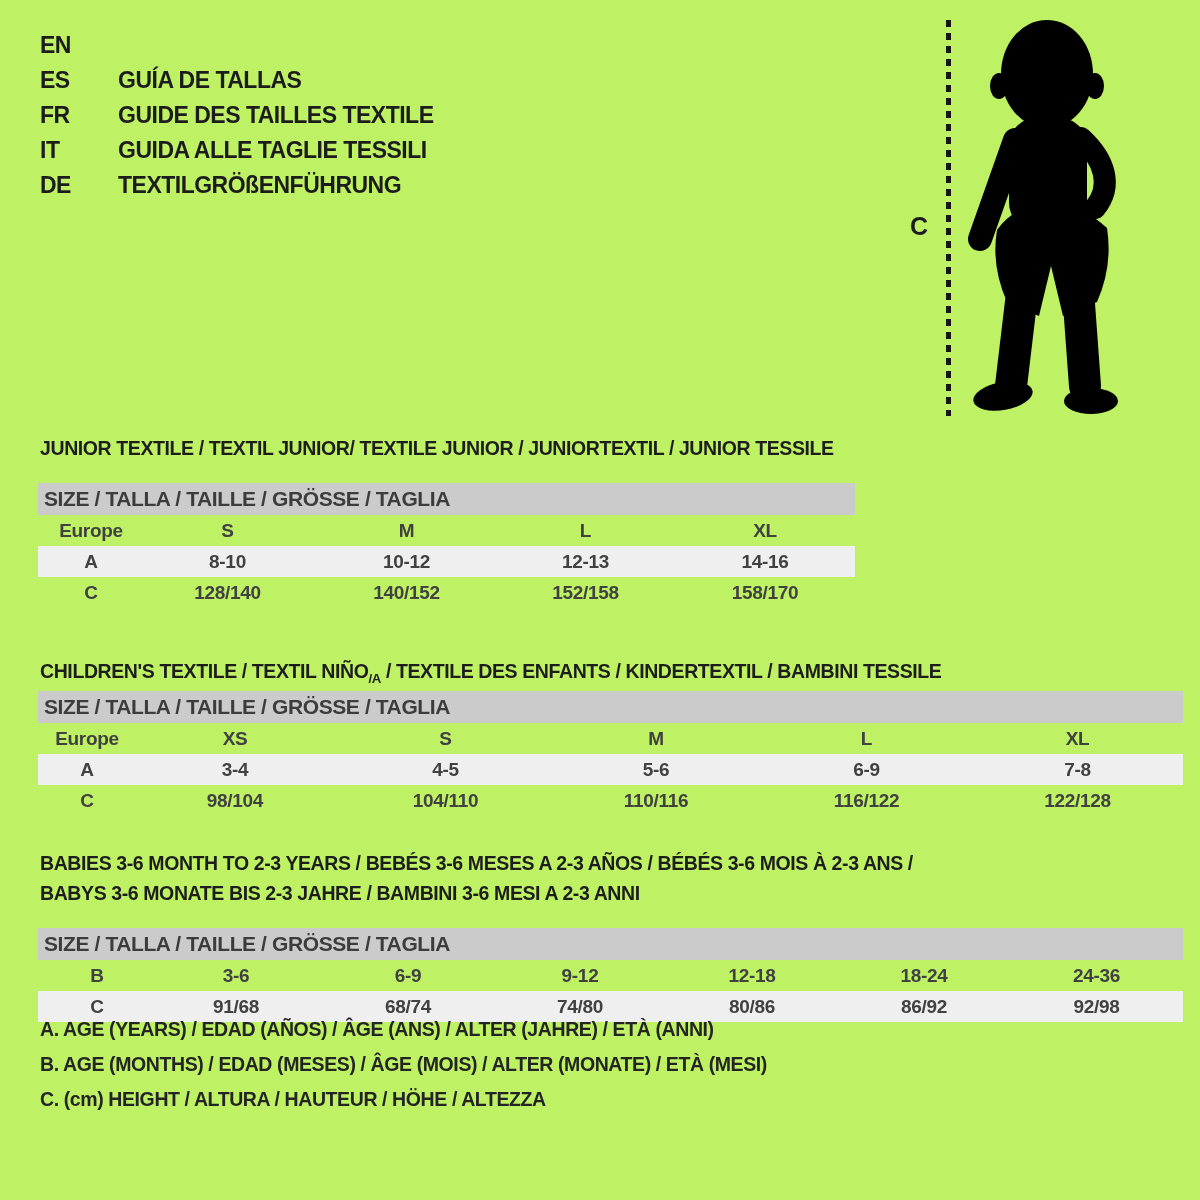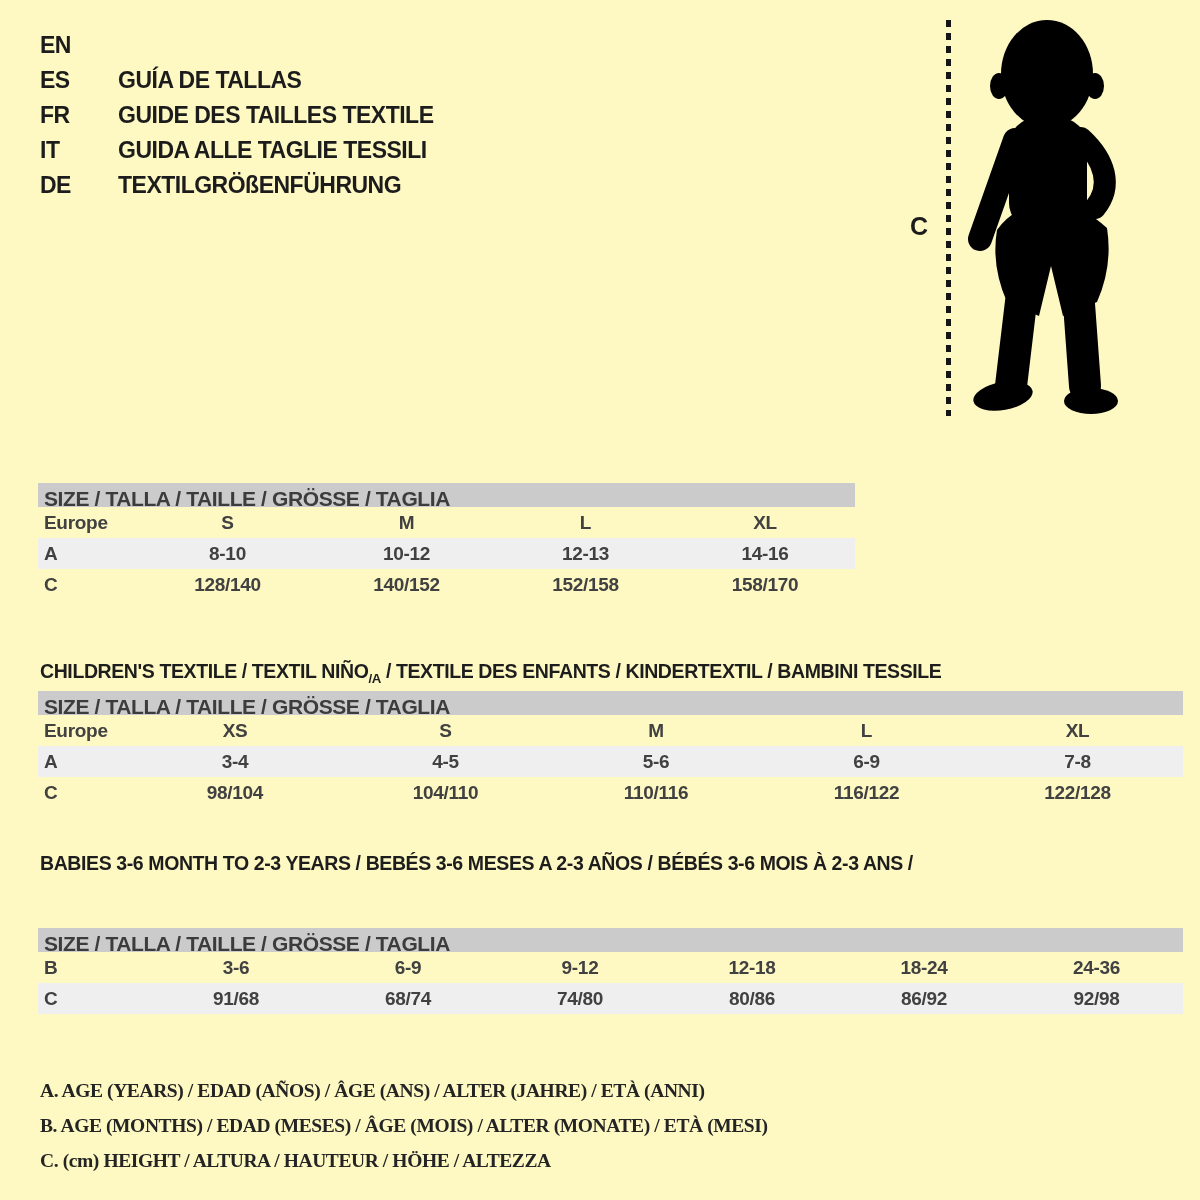--- a/index.html
+++ b/index.html
@@ -2,21 +2,21 @@
 <html><head>
 <meta charset="utf-8">
 <style>
   * { margin: 0; padding: 0; box-sizing: border-box; }
   html, body { background: #ffffff; }
   body { font-family: "Liberation Sans", sans-serif; }
   .page {
     position: relative;
     width: 1200px;
     height: 1200px;
-    background: #fef9c3;
+    background: #bef264;
     color: #222;
     overflow: hidden;
   }
 
   
   .lang-block { position: absolute; left: 40px; top: 28px; }
   .lang-row { display: flex; height: 35px; align-items: center; }
   .lang-code, .lang-title {
     font-weight: bold; font-size: 23px; letter-spacing: -0.5px;
     color: #1c1c1c; white-space: nowrap;
@@ -39,36 +39,36 @@
     position: absolute; left: 40px;
     font-weight: bold; font-size: 19.5px; letter-spacing: -0.4px;
     color: #1d1d1d; white-space: nowrap;
   }
   .title-sub { font-size: 0.68em; vertical-align: sub; }
   .two-line { line-height: 30px; }
 
   
   .tbl { position: absolute; left: 38px; }
   .size-bar {
-    height: 24px; line-height: 32px; background: #cbcbcb;
+    height: 32px; line-height: 32px; background: #cbcbcb;
     font-weight: bold; font-size: 21px; letter-spacing: -0.4px;
     color: #3c3c3c; padding-left: 6px; white-space: nowrap;
   }
   table { border-collapse: collapse; table-layout: fixed; width: 100%; }
   tr { height: 31px; }
   tr:nth-child(even) { background: #efefef; }
   th, td {
     font-weight: bold; font-size: 19px; letter-spacing: -0.3px;
     color: #414141; vertical-align: middle; padding: 0;
   }
-  th { text-align: left; padding-left: 6px; font-weight: bold; }
+  th { text-align: center; padding-left: 6px; font-weight: bold; }
   td { text-align: center; }
 
   
-  .legend { position: absolute; left: 40px; top: 1073px; font-family: Liberation Serif, serif; }
+  .legend { position: absolute; left: 40px; top: 1012px; }
   .legend-line {
     height: 35px; line-height: 35px;
     font-weight: bold; font-size: 19.5px; letter-spacing: -0.4px;
     color: #242424; white-space: nowrap;
   }
 </style>
 </head>
 <body>
 
 <div class="page">
@@ -108,20 +108,21 @@
       <ellipse cx="128" cy="387" rx="27" ry="13"></ellipse>
     </g>
     <g fill="none" stroke="#000" stroke-linecap="round">
       <path d="M52,126 L17,225" stroke-width="24"></path>
       <path d="M118,124 C142,146 150,172 132,194" stroke-width="22"></path>
       <path d="M58,288 L48,372" stroke-width="32"></path>
       <path d="M116,290 L122,372" stroke-width="32"></path>
     </g>
   </svg>
 
+  <div class="section-title" style="top:437px">JUNIOR TEXTILE / TEXTIL JUNIOR/ TEXTILE JUNIOR / JUNIORTEXTIL / JUNIOR TESSILE</div>
   <div class="tbl" style="top:483px; width:817px">
     <div class="size-bar">SIZE / TALLA / TAILLE / GRÖSSE / TAGLIA</div>
     <table>
       <colgroup>
           <col style="width:100px">
           <col style="width:179px">
           <col style="width:179px">
           <col style="width:179px">
           <col style="width:180px">
         </colgroup>
@@ -187,20 +188,21 @@
         <td>110/116</td>
         <td>116/122</td>
         <td>122/128</td>
       </tr>
     </tbody>
       </table>
   </div>
 
   <div class="section-title two-line" style="top:848px">
     <div>BABIES 3-6 MONTH TO 2-3 YEARS / BEBÉS 3-6 MESES A 2-3 AÑOS / BÉBÉS 3-6 MOIS À 2-3 ANS /</div>
+    <div>BABYS 3-6 MONATE BIS 2-3 JAHRE / BAMBINI 3-6 MESI A 2-3 ANNI</div>
   </div>
   <div class="tbl" style="top:928px; width:1145px">
     <div class="size-bar">SIZE / TALLA / TAILLE / GRÖSSE / TAGLIA</div>
     <table>
       <colgroup>
           <col style="width:112px">
           <col style="width:172px">
           <col style="width:172px">
           <col style="width:172px">
           <col style="width:172px">

